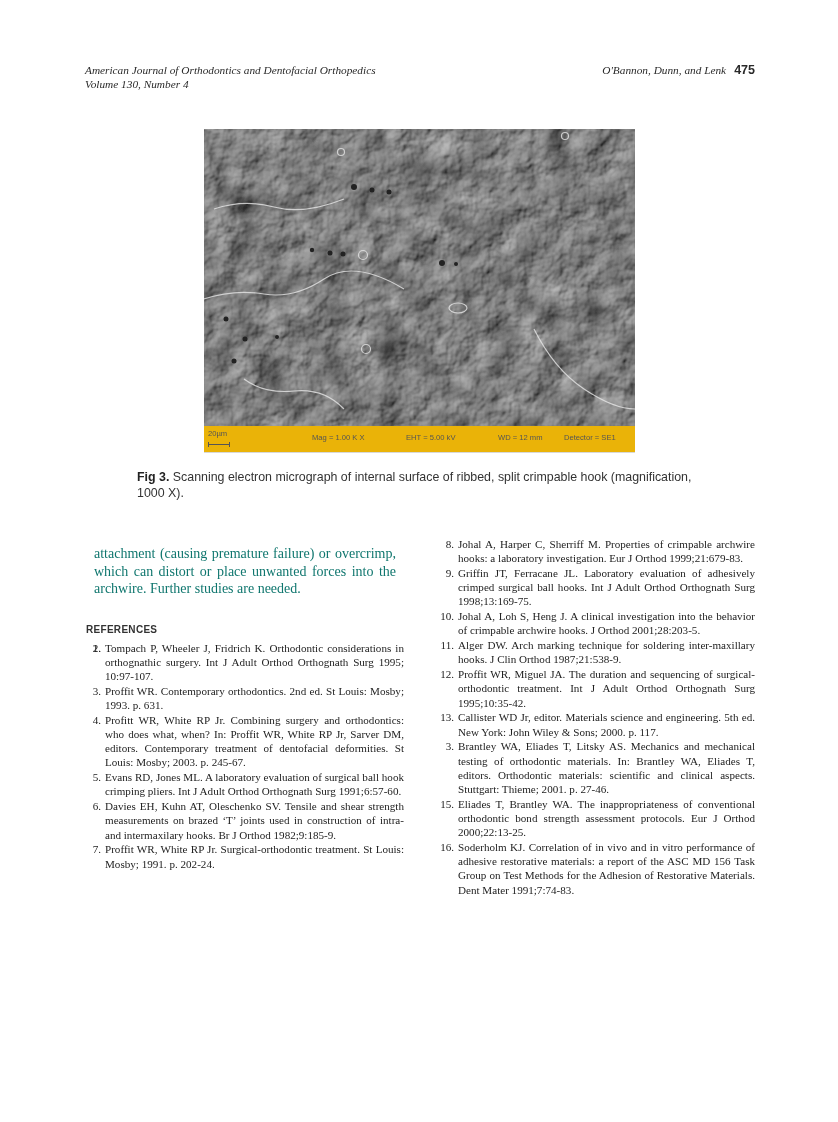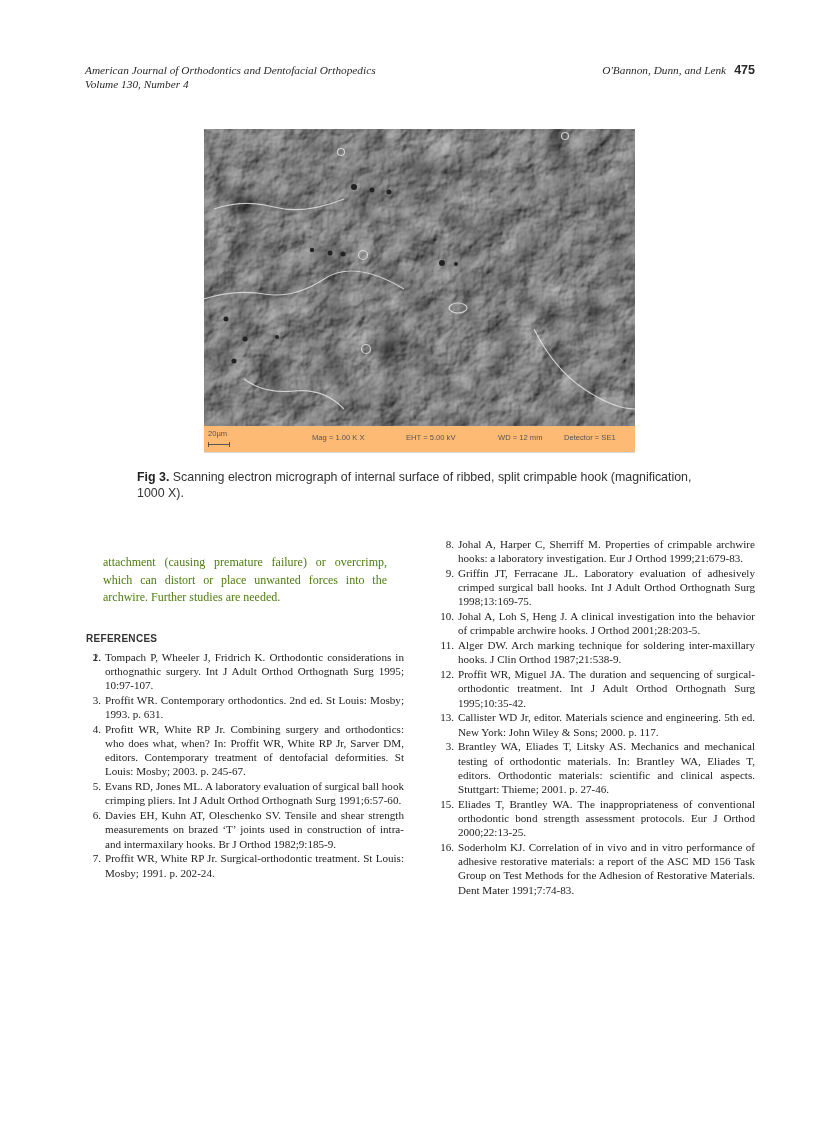--- a/index.html
+++ b/index.html
@@ -51,21 +51,21 @@
       height: 297px;
       overflow: hidden;
       background: #7a7a7a;
     }
     .micrograph svg { display: block; }
     .sem-bar {
       position: absolute;
       left: 0; top: 297px;
       width: 431px;
       height: 26px;
-      background: #fdba74;
+      background: #eab308;
       border-bottom: 1px solid #d8d8d8;
       font-family: "Liberation Sans", sans-serif;
       font-size: 7.6px;
       color: #555;
     }
     .sem-bar .scale {
       position: absolute; left: 4px; top: 3px;
     }
     .scale-bar {
       position: absolute;
@@ -95,25 +95,25 @@
 
     .col {
       position: absolute;
       width: 318px;
     }
     .col-left { left: 86px; top: 537px; }
     .col-right { left: 437px; top: 537px; }
 
     .body-para {
       font-family: "Liberation Serif", serif;
-      font-size: 12px;
+      font-size: 14px;
       line-height: 17.5px;
       text-align: justify;
-      color: #4d7c0f;
-      margin: 17px;
+      color: #0f766e;
+      margin: 8px;
     }
     .refs-heading {
       font-family: "Liberation Sans", sans-serif;
       font-weight: bold;
       font-size: 10px;
       letter-spacing: 0.3px;
       color: #333;
       margin: 26px 0 6px 0;
     }
     .ref-list {

